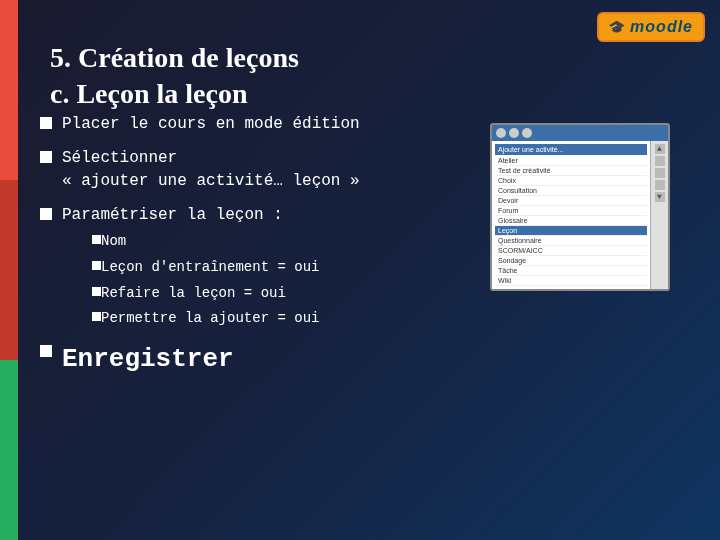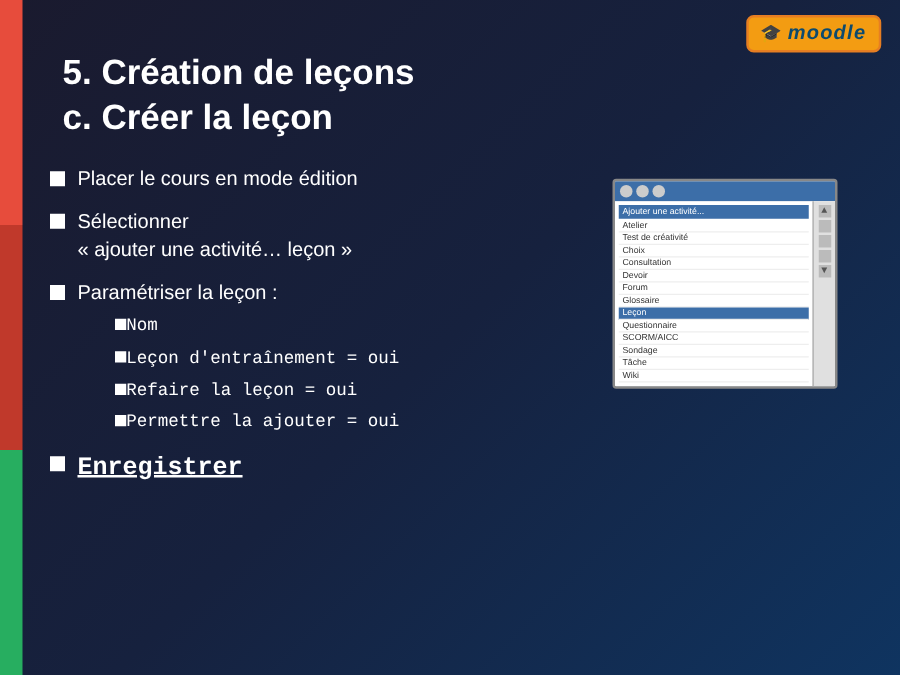--- a/index.html
+++ b/index.html
@@ -76,24 +76,23 @@
       font-family: Arial, sans-serif;
       font-style: italic;
       letter-spacing: 1px;
     }
 
     
     .title {
       color: #ffffff;
       font-size: 28px;
       font-weight: bold;
-      font-family: Liberation Sans, sans-serif;
+      font-family: Liberation Serif, serif;
       line-height: 1.3;
       margin-top: 10px;
-      margin-bottom: 20px;
       margin-left: 10px;
     }
 
     
     .content {
       display: flex;
       flex-direction: row;
       gap: 20px;
       flex: 1;
     }
@@ -120,21 +119,21 @@
       width: 12px;
       height: 12px;
       background: #ffffff;
       flex-shrink: 0;
       margin-top: 4px;
     }
 
     .bullet-text {
       font-size: 16px;
       color: #ffffff;
-      font-family: Liberation Sans, sans-serif;
+      font-family: Liberation Mono, monospace;
       line-height: 1.4;
     }
 
     
     .sub-bullet-list {
       margin-left: 30px;
       display: flex;
       flex-direction: column;
       gap: 6px;
       margin-top: 6px;
@@ -151,25 +150,24 @@
     .sub-bullet-square {
       width: 9px;
       height: 9px;
       background: #ffffff;
       flex-shrink: 0;
       margin-top: 3px;
     }
 
     
     .enregistrer {
-      font-size: 20px;
+      font-size: 26px;
       font-weight: bold;
       color: #ffffff;
       font-family: 'Courier New', Courier, monospace;
-      text-decoration: underline;
     }
 
     
     .screenshot-panel {
       width: 180px;
       flex-shrink: 0;
       margin-top: 10px;
     }
 
     .screenshot-window {
@@ -260,21 +258,21 @@
     <div class="bar-segment-3"></div>
   </div>
 
   <div class="moodle-logo">
     <span class="moodle-logo-icon">🎓</span>
     <span class="moodle-logo-text">moodle</span>
   </div>
 
   <div class="title">
     <div>5.  Création de leçons</div>
-    <div>    c.  Créer la leçon</div>
+    <div>    c.  Leçon la leçon</div>
   </div>
 
   <div class="content">
 
     <div class="content-left">
 
       <div class="bullet-item">
         <div class="bullet-square"></div>
         <span class="bullet-text">Placer le cours en mode édition</span>
       </div>

